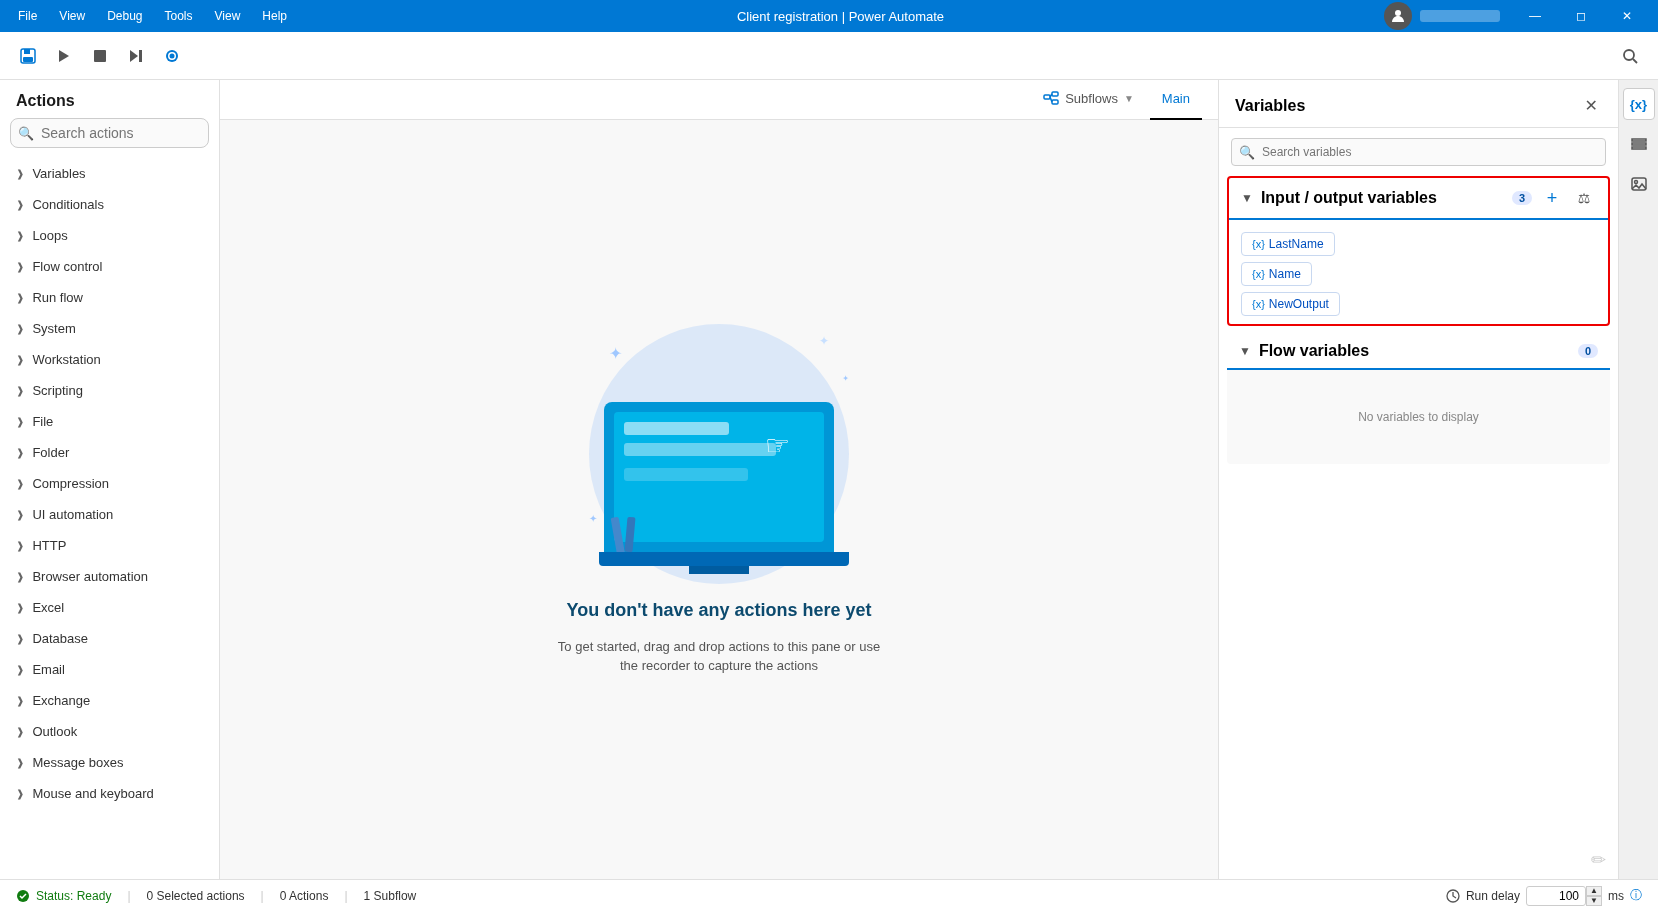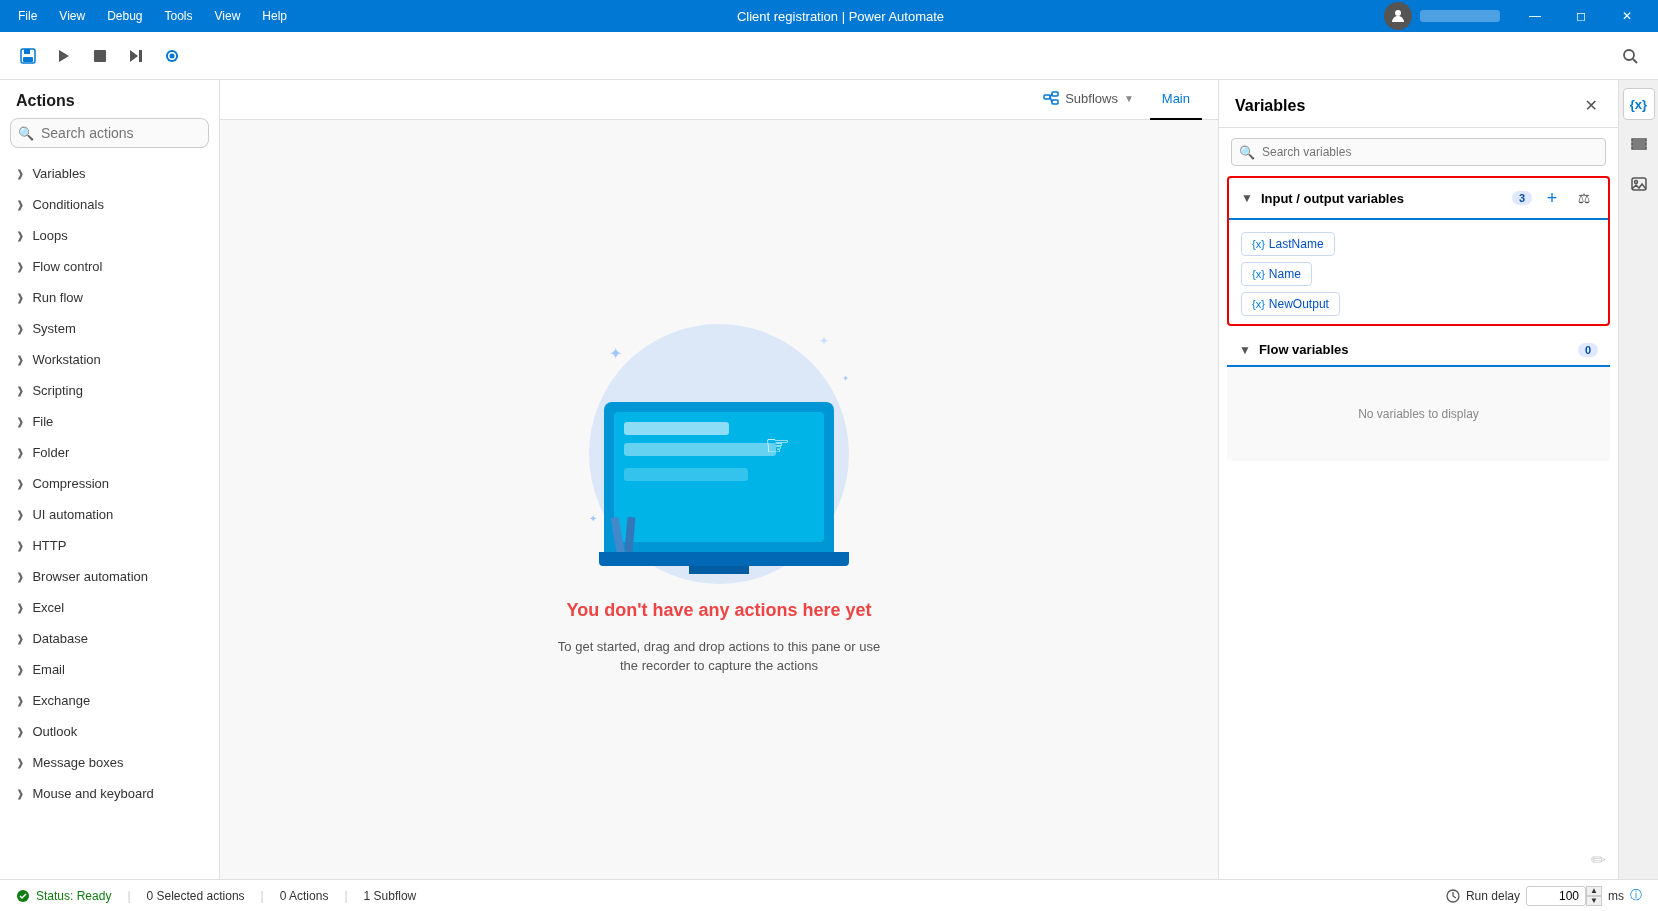--- a/index.html
+++ b/index.html
@@ -95,21 +95,21 @@
       width: 280px; height: 260px; position: relative;
     }
     .empty-state-circle {
       width: 260px; height: 260px; border-radius: 50%; background: #dce8f8;
       position: absolute; top: 0; left: 10px;
     }
     .sparkle {
       position: absolute; color: #a0c8ff; font-size: 14px;
     }
     .empty-title {
-      font-size: 18px; font-weight: 600; color: #ef4444;
+      font-size: 18px; font-weight: 600; color: #0c4a6e;
     }
     .empty-desc {
       font-size: 13px; color: #555; text-align: center; max-width: 340px; line-height: 1.5;
     }
 
     
     #variables-panel {
       width: 400px; background: white; border-left: 1px solid #e0e0e0;
       display: flex; flex-direction: column; flex-shrink: 0;
     }
@@ -129,21 +129,21 @@
     #variables-search .search-icon {
       position: absolute; left: 8px; top: 50%; transform: translateY(-50%); color: #888; font-size: 13px;
     }
     .var-section {
       border: 2px solid transparent; margin: 0 8px 8px; border-radius: 4px;
     }
     .var-section.highlighted { border-color: #e00; }
     .var-section-header {
       display: flex; align-items: center; padding: 8px 12px; gap: 8px; cursor: pointer;
     }
-    .var-section-title { font-size: 13px; font-weight: 600; flex: 1; }
+    .var-section-title { font-size: 16px; font-weight: 600; flex: 1; }
     .var-count {
       background: #e0e8ff; color: #0050a0; font-size: 11px; font-weight: 600;
       padding: 1px 7px; border-radius: 10px;
     }
     .var-add-btn {
       width: 24px; height: 24px; display: flex; align-items: center; justify-content: center;
       color: #0078d4; font-size: 18px; cursor: pointer; border-radius: 3px;
     }
     .var-filter-btn {
       width: 24px; height: 24px; display: flex; align-items: center; justify-content: center;

